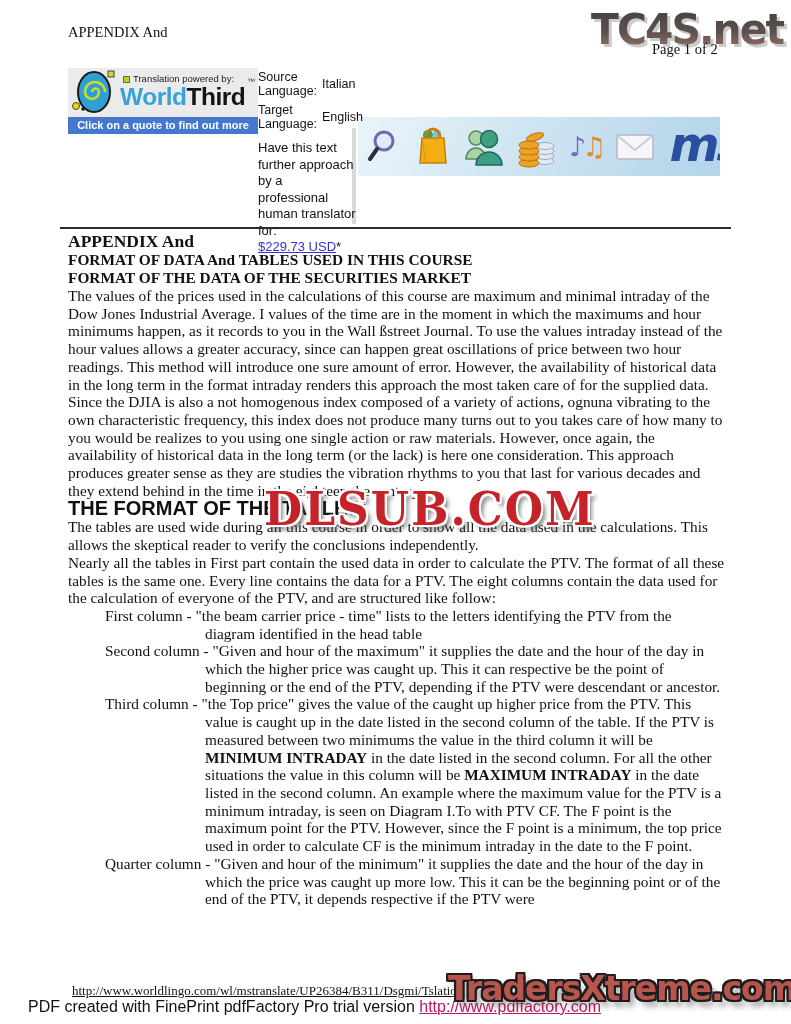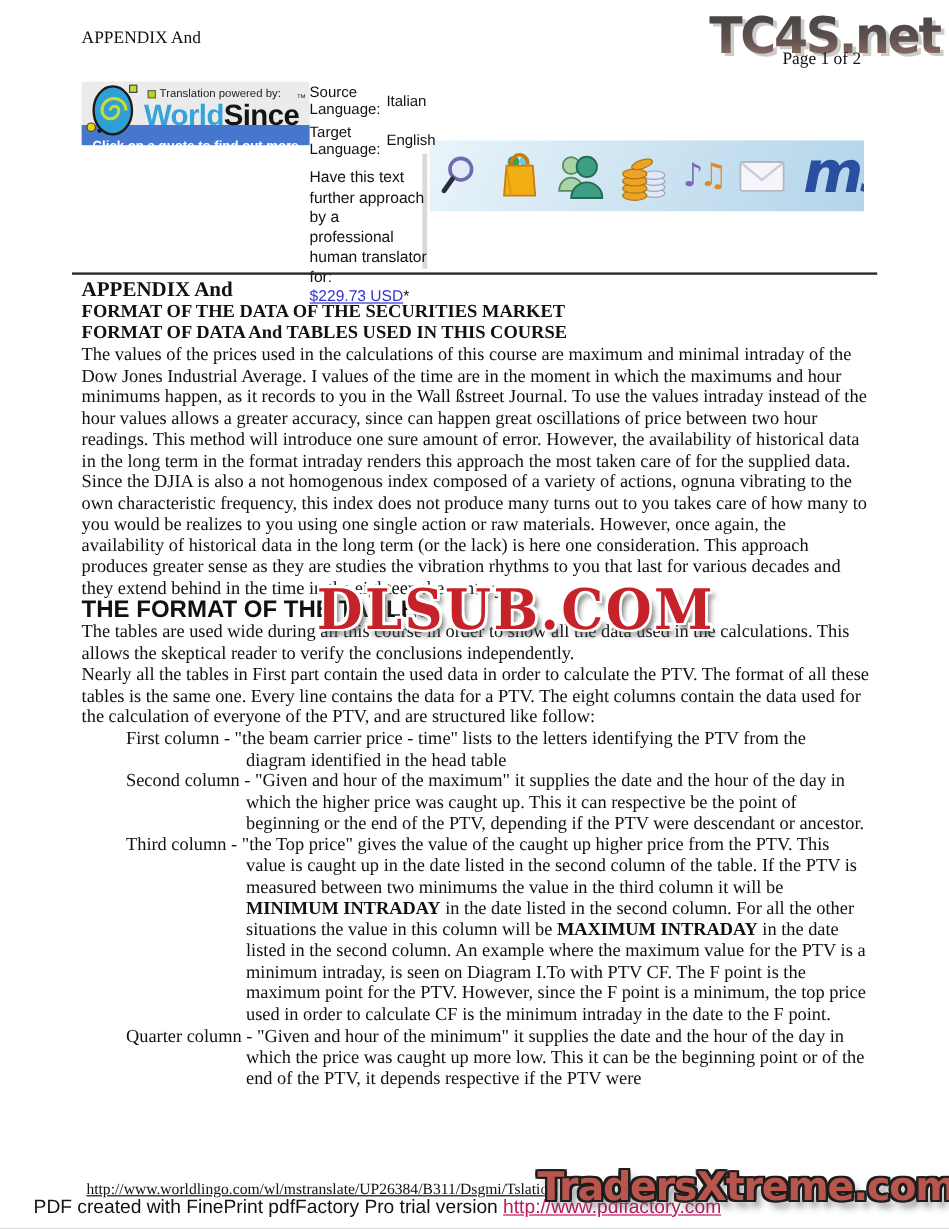--- a/index.html
+++ b/index.html
@@ -8,35 +8,35 @@
 
   
   .hdr-left{position:absolute;left:68px;top:24px;font-size:14.5px;z-index:5;}
   .hdr-right{position:absolute;left:652px;top:25px;font-size:14.5px;z-index:70;margin-top:16px;}
 
   
   .wm-tc4s{position:absolute;left:588px;top:3px;z-index:60;}
 
   
   .widget{position:absolute;left:68px;top:68px;width:190px;z-index:2;}
-  .w-top{position:relative;height:36px;background:#ebebeb;}
+  .w-top{position:relative;height:49px;background:#ebebeb;}
   .w-logo{position:absolute;left:2px;top:0px;}
   .w-pow{position:absolute;left:55px;top:5px;font-family:"Liberation Sans",sans-serif;
          font-size:9.5px;color:#222;white-space:nowrap;}
   .w-pow .sq{display:inline-block;width:5px;height:5px;background:#bfd118;border:1px solid #666;
              margin-right:3px;vertical-align:middle;}
   .w-brand{position:absolute;left:52px;top:15px;font-family:"Liberation Sans",sans-serif;
            font-weight:bold;font-size:24.5px;letter-spacing:-0.5px;white-space:nowrap;}
   .w-brand .world{color:#38a3d8;text-align:right;}
   .w-brand .lingo{color:#141414;}
   .w-tm{position:absolute;left:179px;top:9px;font-family:"Liberation Sans",sans-serif;
         font-size:8px;color:#333;}
   .w-bar{height:17px;background:#4577cf;color:#fff;font-family:"Liberation Sans",sans-serif;
          font-weight:bold;font-size:11px;line-height:12.5px;text-align:center;
-         padding-top:12px;box-sizing:border-box;cursor:pointer;}
+         padding-top:2px;box-sizing:border-box;cursor:pointer;}
 
   
   .langs{position:absolute;left:258px;top:70px;width:110px;
          font-family:"Liberation Sans",sans-serif;font-size:12.5px;color:#111;z-index:2;}
   .lrow{display:flex;align-items:center;margin-bottom:5px;}
   .lrow .ll{width:64px;line-height:14px;flex:0 0 auto;}
   .lrow .lv{margin-left:0px;}
   .offer{margin-top:9px;font-size:13px;line-height:16.5px;width:98px;}
   .price{color:#3333cc;text-decoration:underline;cursor:pointer;}
   .ast{color:#111;}
@@ -115,21 +115,21 @@
   <div class="widget">
     <div class="w-top">
       <svg class="w-logo" width="50" height="49" viewBox="0 0 50 49">
         <ellipse cx="24" cy="24" rx="16" ry="20" fill="#2f9fd6" stroke="#1a1a1a" stroke-width="2"></ellipse>
         <path d="M24,24 m-2,0 a3,3 0 1 1 7,0 a7,7 0 1 1 -14,0 a10,10 0 1 1 20,0" fill="none" stroke="#cbdc2a" stroke-width="2.5"></path>
         <rect x="38" y="3" width="6" height="6" fill="#cbdc2a" stroke="#444" stroke-width="1"></rect>
         <circle cx="6" cy="38" r="3.5" fill="#f0d400" stroke="#444" stroke-width="1"></circle>
         <circle cx="13" cy="41" r="1.8" fill="#1a1a1a"></circle>
       </svg>
       <div class="w-pow"><span class="sq"></span><span>Translation powered by:</span></div>
-      <div class="w-brand"><span class="world">World</span><span class="lingo">Since</span></div>
+      <div class="w-brand"><span class="world">World</span><span class="lingo">Third</span></div>
       <div class="w-tm">™</div>
     </div>
     <div class="w-bar">
       <div>Click on a quote to find out more</div>
       <div>about professional translations</div>
     </div>
   </div>
 
   <div class="langs">
     <div class="lrow">
@@ -186,22 +186,22 @@
       <rect x="2" y="4" width="36" height="24" rx="2" fill="#f6f6fa" stroke="#b4b8c6" stroke-width="1.5"></rect>
       <path d="M3,5 L20,19 L37,5" fill="none" stroke="#c9cdd9" stroke-width="2"></path>
     </svg>
     <span class="ms-logo">ms</span>
   </div>
 
   <div class="rule"></div>
 
   <div class="article">
     <div class="a-h1">APPENDIX And</div>
+    <div class="a-h2">FORMAT OF DATA And TABLES USED IN THIS COURSE</div>
     <div class="a-h2">FORMAT OF THE DATA OF THE SECURITIES MARKET</div>
-    <div class="a-h2">FORMAT OF DATA And TABLES USED IN THIS COURSE</div>
     <p class="a-p">The values of the prices used in the calculations of this course are maximum and minimal intraday of the Dow Jones Industrial Average. I values of the time are in the moment in which the maximums and hour minimums happen, as it records to you in the Wall ßstreet Journal. To use the values intraday instead of the hour values allows a greater accuracy, since can happen great oscillations of price between two hour readings. This method will introduce one sure amount of error. However, the availability of historical data in the long term in the format intraday renders this approach the most taken care of for the supplied data.</p>
     <p class="a-p">Since the DJIA is also a not homogenous index composed of a variety of actions, ognuna vibrating to the own characteristic frequency, this index does not produce many turns out to you takes care of how many to you would be realizes to you using one single action or raw materials. However, once again, the availability of historical data in the long term (or the lack) is here one consideration. This approach produces greater sense as they are studies the vibration rhythms to you that last for various decades and they extend behind in the time in the eighteen the century.</p>
     <div class="a-h3">THE FORMAT OF THE TABLES:</div>
     <p class="a-p">The tables are used wide during all this course in order to show all the data used in the calculations. This allows the skeptical reader to verify the conclusions independently.</p>
     <p class="a-p">Nearly all the tables in First part contain the used data in order to calculate the PTV. The format of all these tables is the same one. Every line contains the data for a PTV. The eight columns contain the data used for the calculation of everyone of the PTV, and are structured like follow:</p>
     <div>
         <div class="li"><span>First column - "the beam carrier price - time" lists to the letters identifying the PTV from the diagram identified in the head table</span></div>
         <div class="li"><span>Second column - "Given and hour of the maximum" it supplies the date and the hour of the day in which the higher price was caught up. This it can respective be the point of beginning or the end of the PTV, depending if the PTV were descendant or ancestor.</span></div>
         <div class="li"><span>Third column - "the Top price" gives the value of the caught up higher price from the PTV. This value is caught up in the date listed in the second column of the table. If the PTV is measured between two minimums the value in the third column it will be </span><b>MINIMUM INTRADAY</b><span> in the date listed in the second column. For all the other situations the value in this column will be </span><b>MAXIMUM INTRADAY</b><span> in the date listed in the second column. An example where the maximum value for the PTV is a minimum intraday, is seen on Diagram I.To with PTV CF. The F point is the maximum point for the PTV. However, since the F point is a minimum, the top price used in order to calculate CF is the minimum intraday in the date to the F point.</span></div>
         <div class="li"><span>Quarter column - "Given and hour of the minimum" it supplies the date and the hour of the day in which the price was caught up more low. This it can be the beginning point or of the end of the PTV, it depends respective if the PTV were</span></div>

